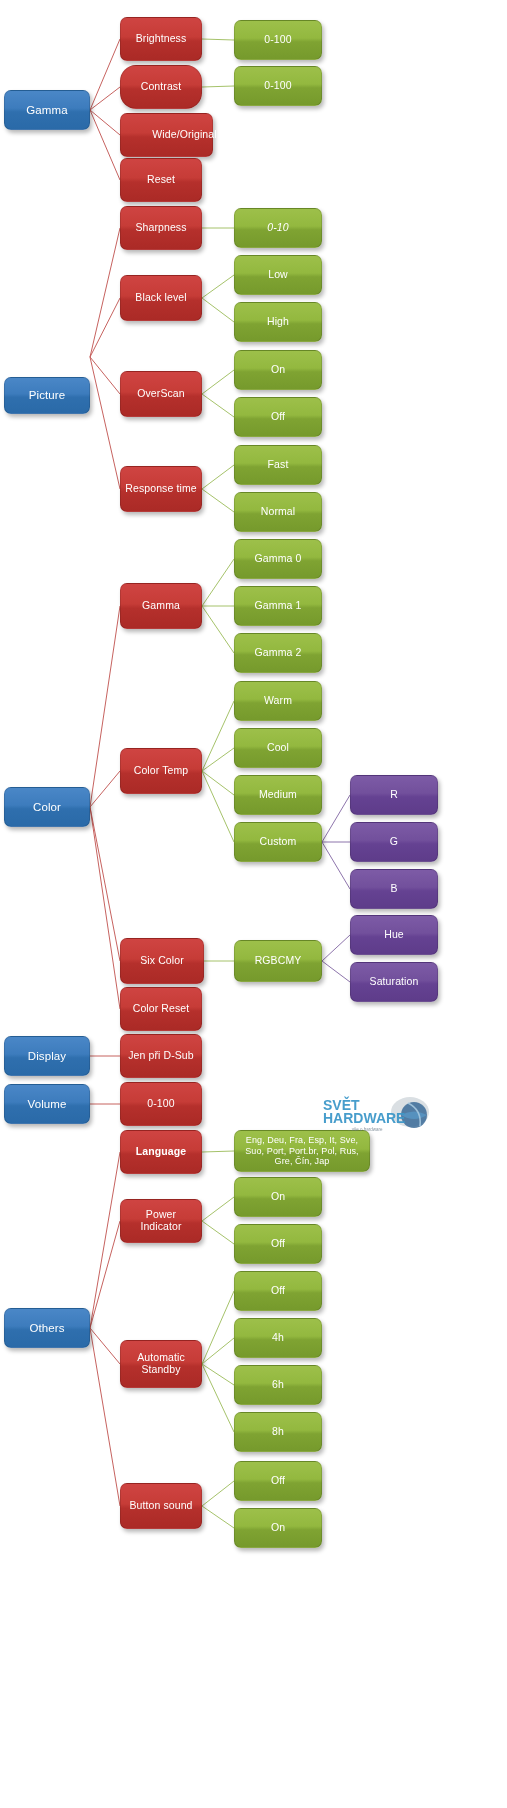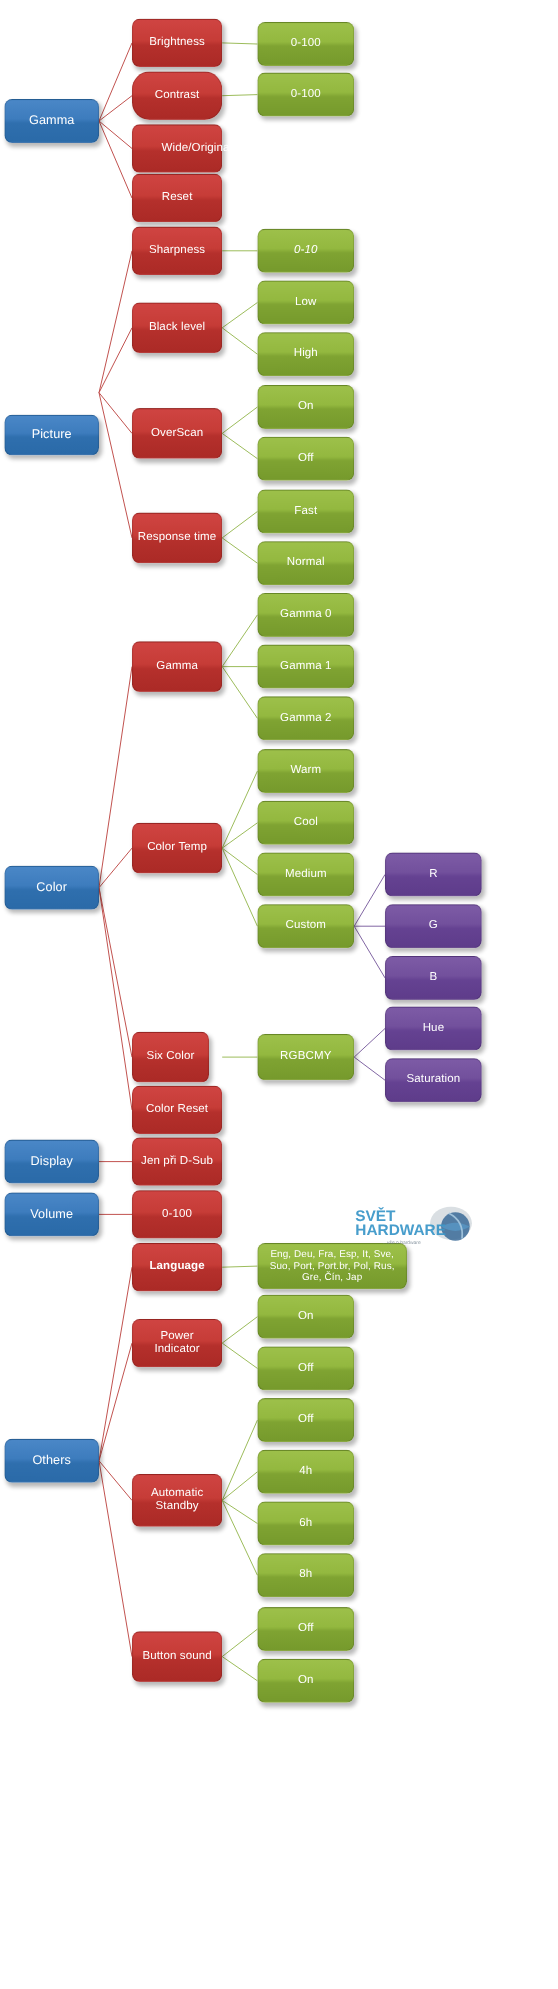--- a/index.html
+++ b/index.html
@@ -89,21 +89,21 @@
       </div>
       <div class="node lvl2" style="left: 234px; top: 20px; width: 88px; height: 40px;">
         <span>0-100</span>
       </div>
       <div class="node lvl1" style="left: 120px; top: 65px; width: 82px; height: 44px; border-radius: 16px;">
         <span>Contrast</span>
       </div>
       <div class="node lvl2" style="left: 234px; top: 66px; width: 88px; height: 40px;">
         <span>0-100</span>
       </div>
-      <div class="node lvl1" style="left: 120px; top: 113px; width: 82px; height: 44px; padding-left: 36px;">
+      <div class="node lvl1" style="left: 120px; top: 113px; width: 93px; height: 44px; padding-left: 36px;">
         <span>Wide/Original</span>
       </div>
       <div class="node lvl1" style="left: 120px; top: 158px; width: 82px; height: 44px;">
         <span>Reset</span>
       </div>
       <div class="node lvl0" style="left: 4px; top: 337px; width: 86px; height: 37px; margin-top: 40px;">
         <span>Picture</span>
       </div>
       <div class="node lvl1" style="left: 120px; top: 206px; width: 82px; height: 44px;">
         <span>Sharpness</span>
@@ -170,21 +170,21 @@
       </div>
       <div class="node lvl3" style="left: 350px; top: 775px; width: 88px; height: 40px;">
         <span>R</span>
       </div>
       <div class="node lvl3" style="left: 350px; top: 822px; width: 88px; height: 40px;">
         <span>G</span>
       </div>
       <div class="node lvl3" style="left: 350px; top: 869px; width: 88px; height: 40px;">
         <span>B</span>
       </div>
-      <div class="node lvl1" style="left: 120px; top: 938px; width: 70px; height: 46px;">
+      <div class="node lvl1" style="left: 120px; top: 938px; width: 84px; height: 46px;">
         <span>Six Color</span>
       </div>
       <div class="node lvl2" style="left: 234px; top: 940px; width: 88px; height: 42px;">
         <span>RGBCMY</span>
       </div>
       <div class="node lvl3" style="left: 350px; top: 915px; width: 88px; height: 40px;">
         <span>Hue</span>
       </div>
       <div class="node lvl3" style="left: 350px; top: 962px; width: 88px; height: 40px;">
         <span>Saturation</span>

